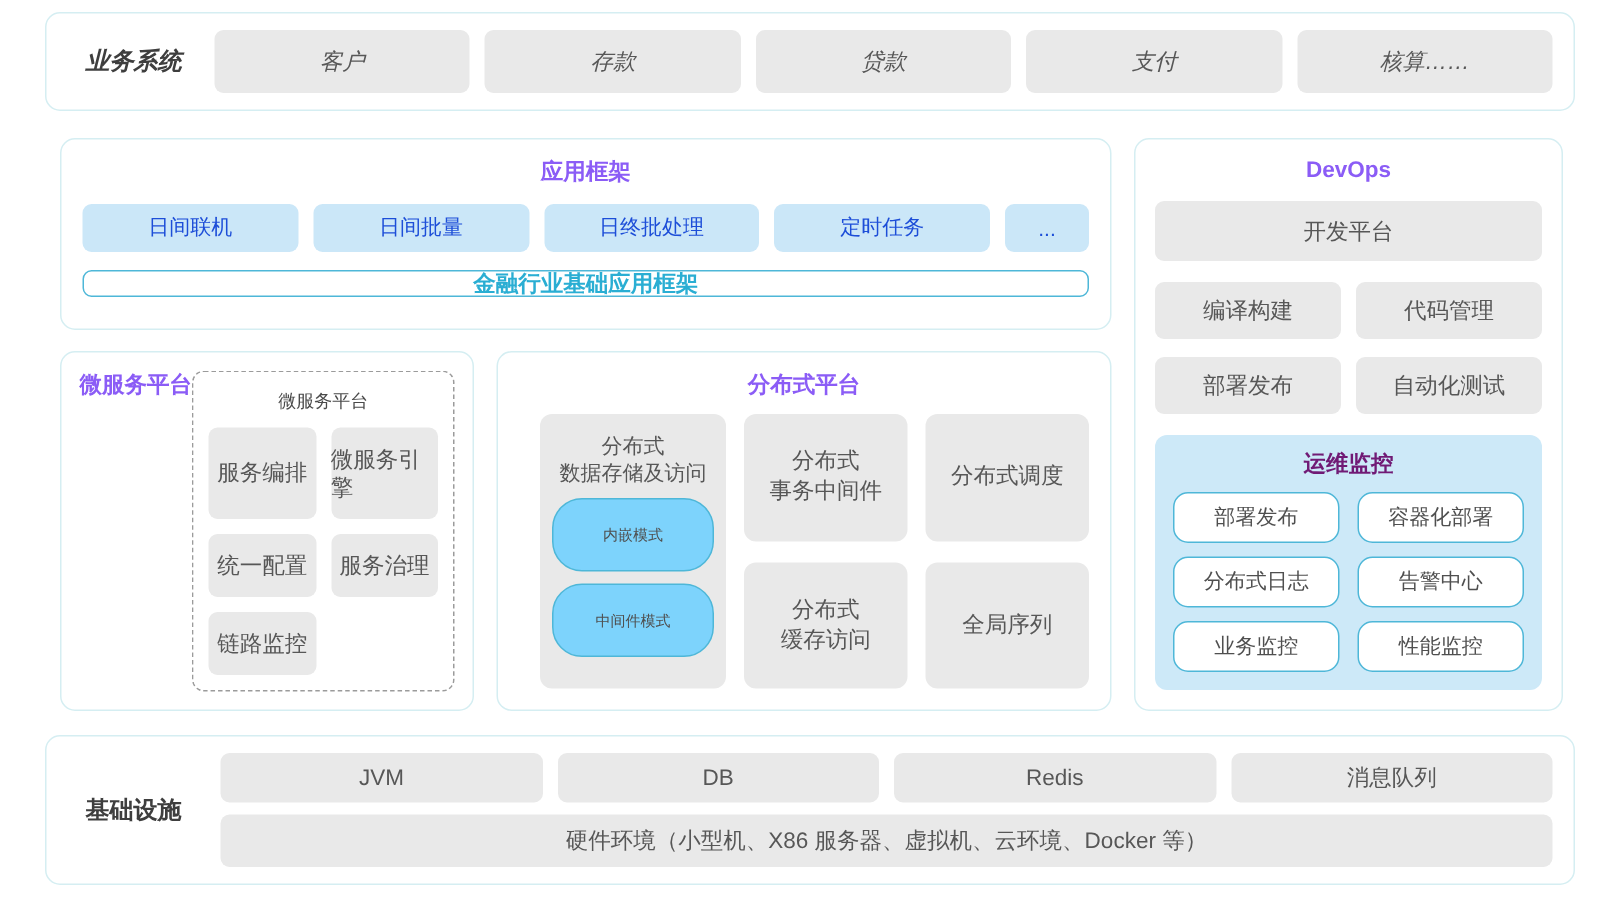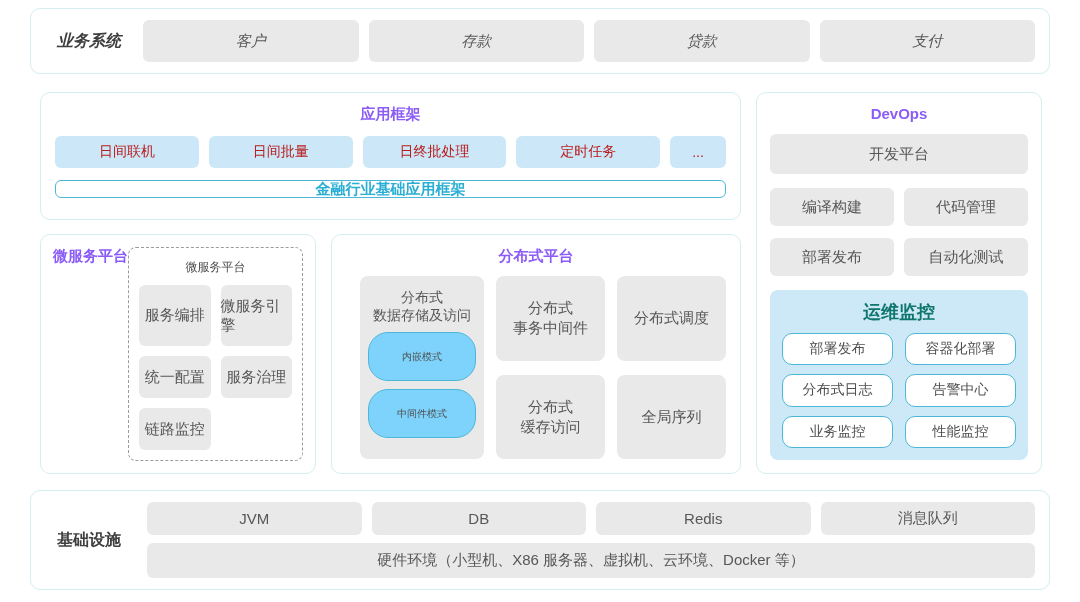--- a/index.html
+++ b/index.html
@@ -35,21 +35,21 @@
 
   .card { border: 1px solid #d5eef2; border-radius: 10px; background: #fff; }
   .card-title { text-align: center; font-size: 15px; font-weight: bold; color: #8b5cf6; }
 
   .app-card { height: 128px; padding: 12px 14px 0; display: flex; flex-direction: column; }
   .app-card .card-title { margin-bottom: 12px; }
   .blue-row { display: flex; gap: 10px; height: 32px; }
   .blue-box {
     flex: 1; background: #cbe7f8; border-radius: 6px;
     display: flex; align-items: center; justify-content: center;
-    font-size: 14px; color: #b91c1c;
+    font-size: 14px; color: #1d4ed8;
   }
   .blue-box-small { flex: 0 0 56px; }
   .teal-box {
     margin-top: 12px; height: 18px;
     background: #fff; border: 1px solid #4eb7d8; border-radius: 6px;
     display: flex; align-items: center; justify-content: center;
     font-size: 15px; font-weight: bold; color: #2aaed3;
   }
 
   .bottom-row { flex: 1; min-height: 0; display: flex; gap: 15px; }
@@ -92,21 +92,21 @@
   .devops-card { flex: 0 0 286px; padding: 12px 13px 13px; display: flex; flex-direction: column; }
   .devops-card .card-title { margin-bottom: 12px; }
   .devops-full { height: 40px; font-size: 15px; }
   .devops-grid { display: grid; grid-template-columns: 1fr 1fr; gap: 12px 10px; margin-top: 14px; }
   .devops-grid .gray-box { height: 38px; }
   .ops-box {
     margin-top: 14px; flex: 1;
     background: #cde9f8; border-radius: 8px;
     padding: 10px 12px 12px; display: flex; flex-direction: column;
   }
-  .ops-title { text-align: center; font-size: 18px; font-weight: bold; color: #0f766e; margin-bottom: 9px; }
+  .ops-title { text-align: center; font-size: 15px; font-weight: bold; color: #701a75; margin-bottom: 9px; }
   .ops-grid { flex: 1; display: grid; grid-template-columns: 1fr 1fr; gap: 9px 12px; }
   .pill {
     background: #fff; border: 1px solid #4eb7d8; border-radius: 10px;
     display: flex; align-items: center; justify-content: center;
     font-size: 14px; color: #4f4f4f;
   }
 
   .band-infra { margin: 16px 30px 0; height: 100px; padding: 0 14px; gap: 14px; }
   .infra-content { flex: 1; display: flex; flex-direction: column; gap: 8px; }
   .infra-row { display: flex; gap: 10px; height: 33px; }
@@ -117,20 +117,21 @@
 <body>
 
 <div class="page">
 
   <div class="band band-business">
     <div class="band-label">业务系统</div>
     <div class="gray-box">客户</div>
     <div class="gray-box">存款</div>
     <div class="gray-box">贷款</div>
     <div class="gray-box">支付</div>
+    <div class="gray-box">核算……</div>
   </div>
 
   <div class="middle">
     <div class="col-left">
 
       <div class="card app-card">
         <div class="card-title">应用框架</div>
         <div class="blue-row">
           <div class="blue-box">日间联机</div>
           <div class="blue-box">日间批量</div>

